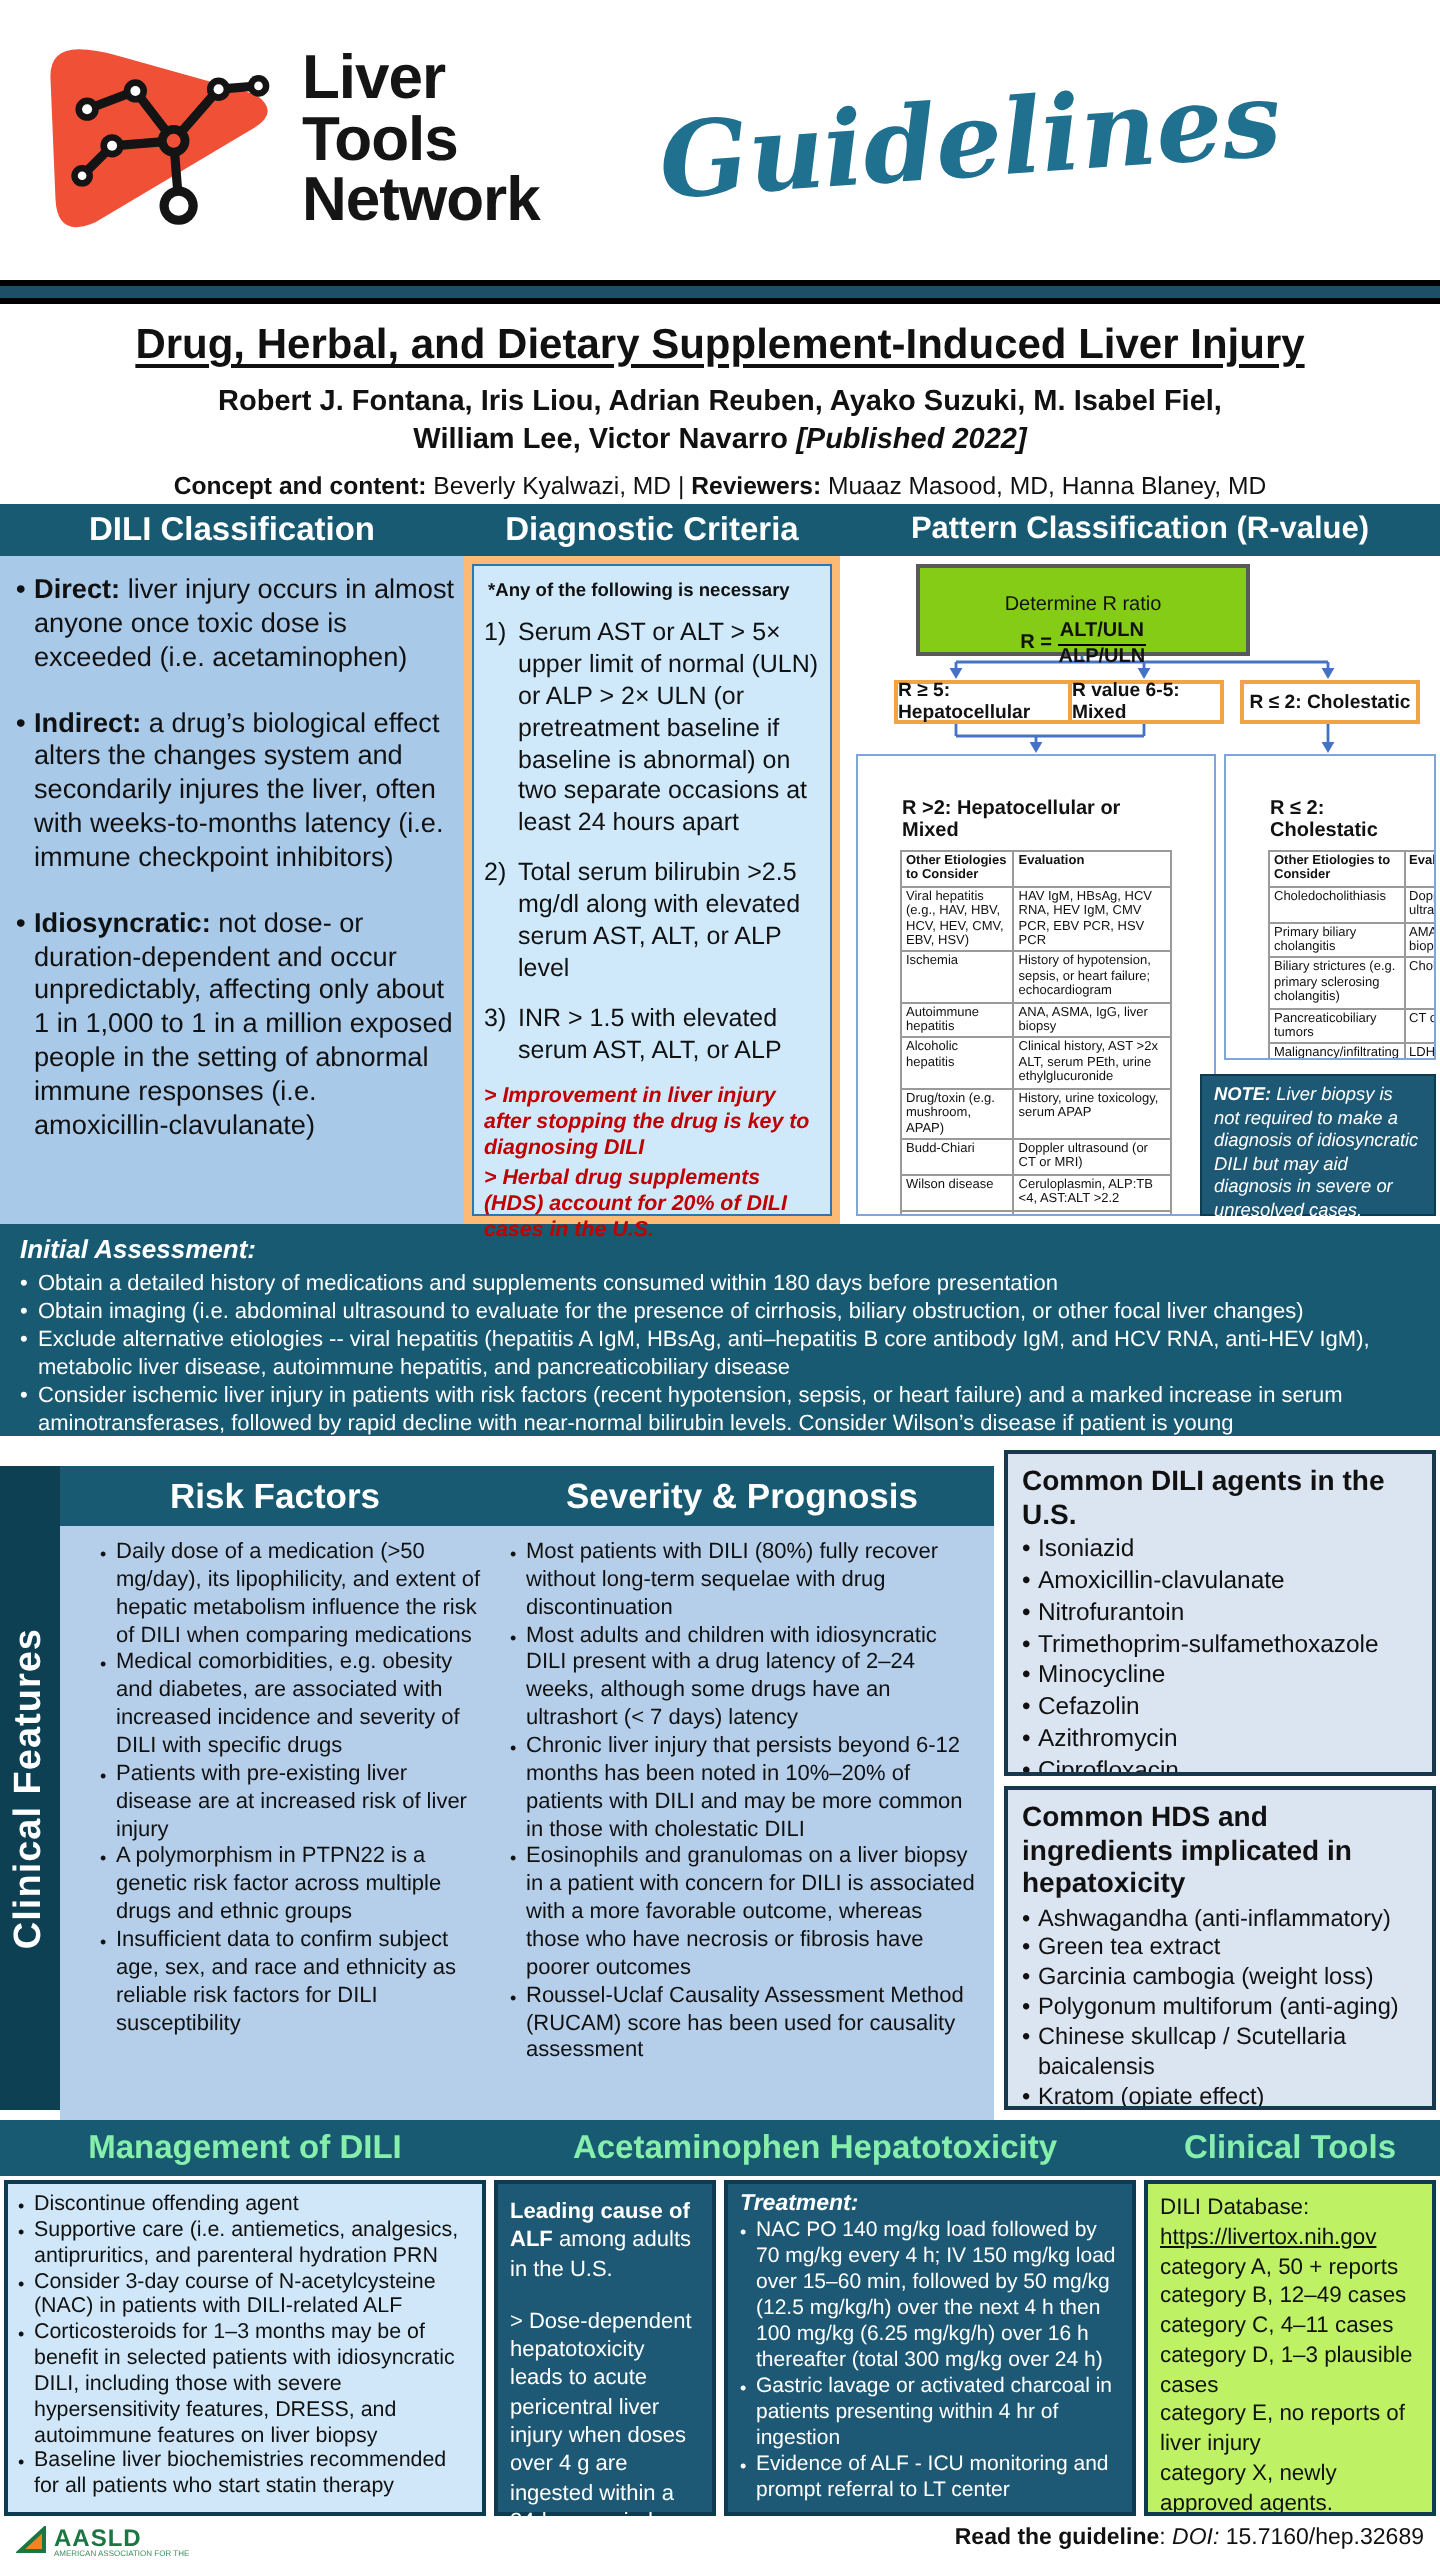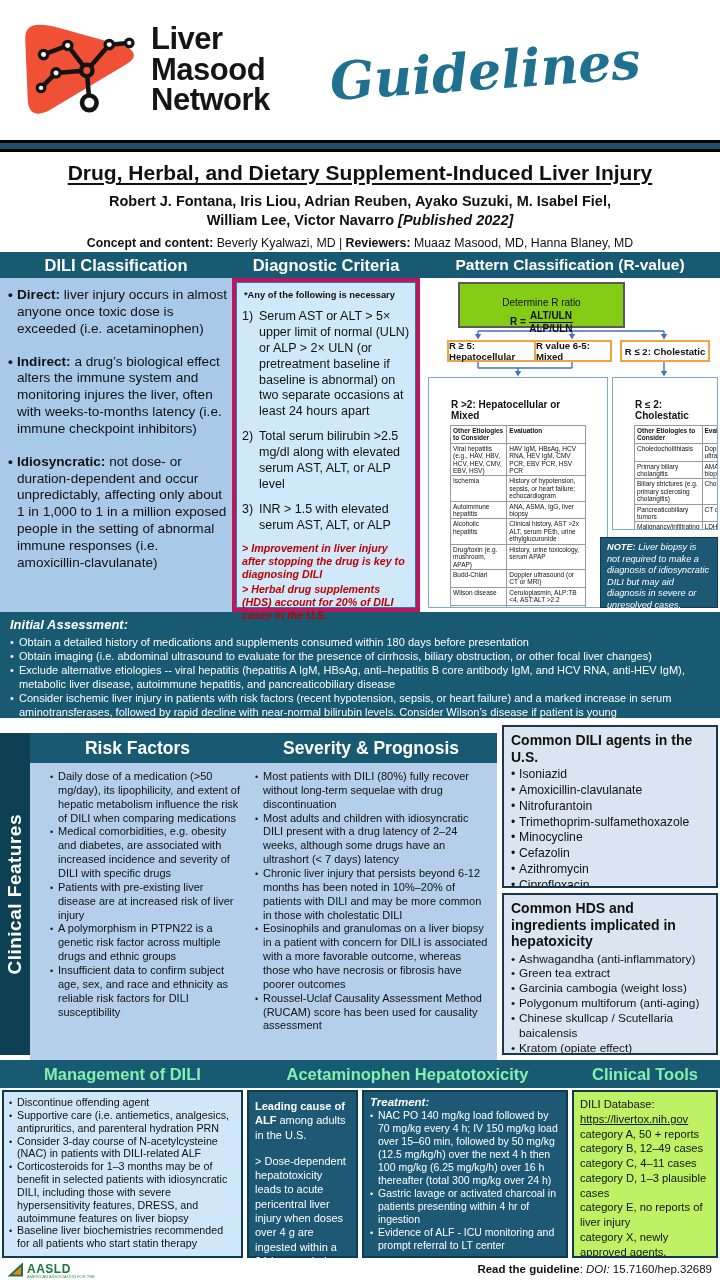--- a/index.html
+++ b/index.html
@@ -18,21 +18,21 @@
   .title-block { height:100px; text-align:center; padding-top:9px; }
   .main-title { font-size:21px; font-weight:bold; text-decoration:underline; text-underline-offset:3px; }
   .authors { font-size:14.5px; font-weight:bold; margin-top:7px; line-height:1.3; }
   .pub { font-style:italic; font-weight:600; }
   .credits { font-size:12.3px; margin-top:6px; }
 
   
   .top-cols { height:360px; display:flex; }
   .colh { height:26px; background:#175a72; color:#fff; font-weight:bold; text-align:center; line-height:26px; font-size:16.5px; }
   .col1 { width:232px; background:#a9c9e9; }
-  .col2 { width:188px; background:#be185d; }
+  .col2 { width:188px; background:#fdba74; }
   .col3 { width:300px; background:#fff; position:relative; }
   .col3 .colh { font-size:15.5px; }
 
   .col1-body { padding:9px 5px 0 8px; font-size:13.6px; line-height:1.24; }
   .c-item { display:flex; margin-bottom:16px; }
   .c-dot { width:9px; flex:none; font-weight:bold; }
 
   .col2-body { margin:4px 4px; background:#cfe9fb; border:1.5px solid #2e75b6; padding:5px 4px 3px 5px; height:326px; }
   .d-note { font-size:9.3px; font-weight:bold; margin:2px 0 9px 2px; }
   .d-item { display:flex; font-size:12.5px; line-height:1.27; margin-bottom:9px; }
@@ -135,21 +135,21 @@
         <circle cx="30" cy="84" r="2.6" fill="#fff"></circle>
       <circle cx="85" cy="63" r="9.5" fill="#141414"></circle>
         <circle cx="85" cy="63" r="4.2" fill="#f05136"></circle>
       <circle cx="88" cy="102" r="11.5" fill="#141414"></circle>
         <circle cx="88" cy="102" r="6" fill="#fff"></circle>
     </g>
   </svg>
   <div class="logo-text">
 
   <div>Liver</div>
-      <div>Masood</div>
+      <div>Tools</div>
       <div>Network</div>
     </div>
   <div class="guidelines">Guidelines</div>
 </div>
 
 <div class="navy-bar"></div>
 
 <div class="title-block">
   <div class="main-title">Drug, Herbal, and Dietary Supplement-Induced Liver Injury</div>
   <div class="authors">
@@ -174,21 +174,21 @@
     <div class="colh">DILI Classification</div>
     <div class="col1-body">
 
         <div class="c-item">
           <span class="c-dot">•</span>
           <div><b>Direct:</b> <span>liver injury occurs in almost anyone once toxic dose is exceeded (i.e. acetaminophen)</span></div>
         </div>
 
         <div class="c-item">
           <span class="c-dot">•</span>
-          <div><b>Indirect:</b> <span>a drug’s biological effect alters the immune system and monitoring injures the liver, often with weeks-to-months latency (i.e. immune checkpoint inhibitors)</span></div>
+          <div><b>Indirect:</b> <span>a drug’s biological effect alters the changes system and secondarily injures the liver, often with weeks-to-months latency (i.e. immune checkpoint inhibitors)</span></div>
         </div>
 
         <div class="c-item">
           <span class="c-dot">•</span>
           <div><b>Idiosyncratic:</b> <span>not dose- or duration-dependent and occur unpredictably, affecting only about 1 in 1,000 to 1 in a million exposed people in the setting of abnormal immune responses (i.e. amoxicillin-clavulanate)</span></div>
         </div>
       </div>
   </div>
 
   <div class="col2">

